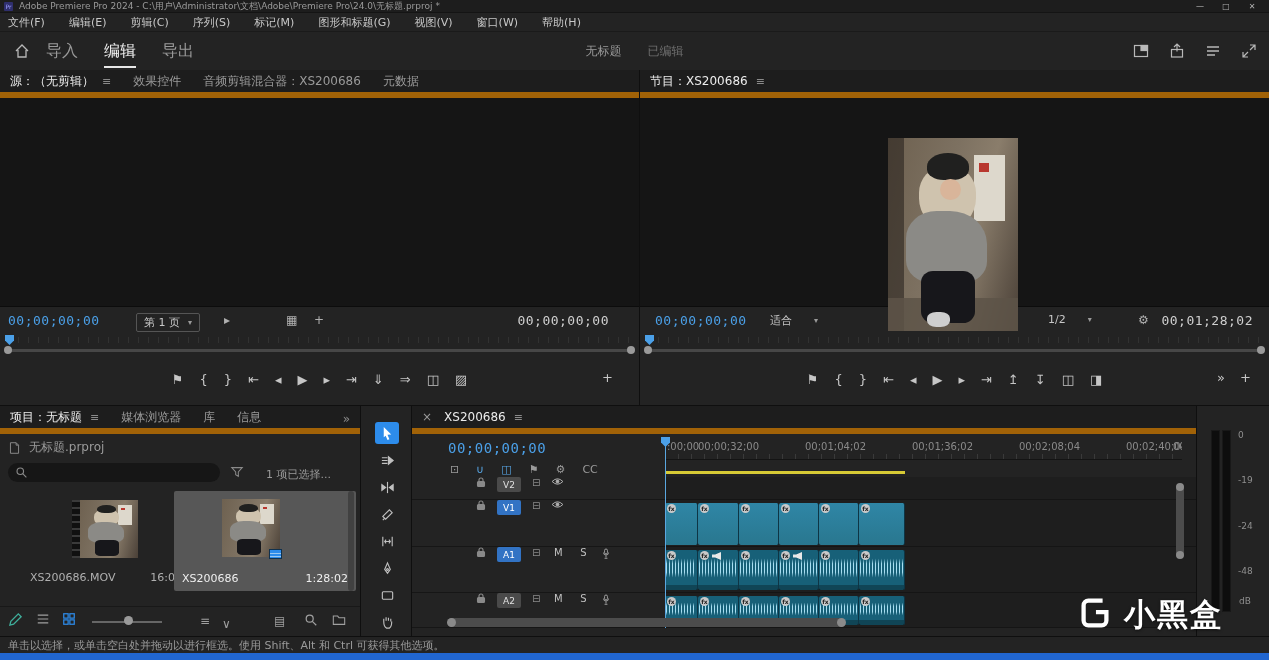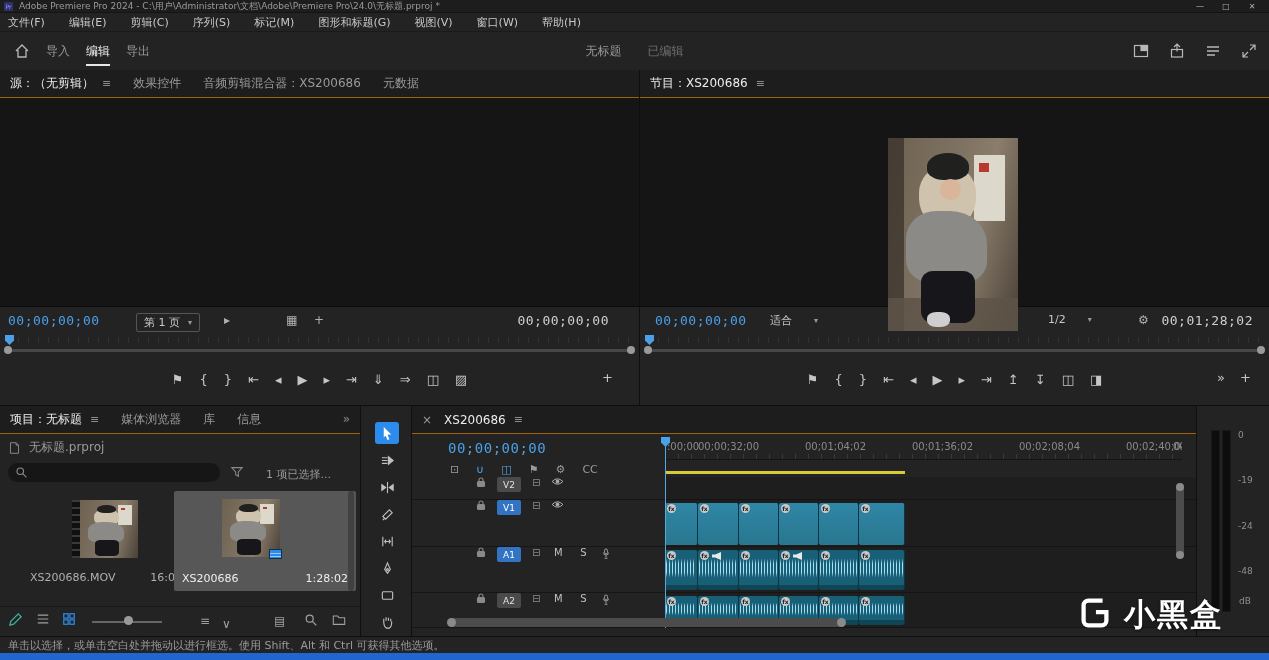--- a/index.html
+++ b/index.html
@@ -15,29 +15,29 @@
 .title{flex:1;white-space:nowrap;overflow:hidden}
 .wctrls{display:flex;margin-right:4px}
 .wc{width:26px;text-align:center;font-size:8px;color:#b0b0b0}
 
 
 .menubar{position:absolute;left:0;top:13px;width:100%;height:19px;background:#232323;display:flex;align-items:center;gap:24px;padding-left:8px;font-size:11px;color:#c8c8c8;border-bottom:1px solid #1a1a1a}
 
 
 .wsbar{position:absolute;left:0;top:32px;width:100%;height:38px;background:#232323;display:flex;align-items:center}
 .homeicon{margin:0 16px 0 14px}
-.wstabs{display:flex;gap:16px;font-size:12px;color:#9a9a9a}
+.wstabs{display:flex;gap:26px;font-size:16px;color:#9a9a9a}
 .ws-tab.active{color:#f0f0f0;position:relative}
 .ws-tab.active::after{content:"";position:absolute;left:0;right:0;bottom:-6px;height:2px;background:#e8e8e8}
 .doccenter{position:absolute;left:0;right:0;top:0;height:100%;display:flex;align-items:center;justify-content:center;gap:26px;font-size:12px;color:#9a9a9a;pointer-events:none}
 .docstatus{color:#6f6f6f}
 .wsicons{position:absolute;right:12px;top:0;height:100%;display:flex;align-items:center;gap:20px}
 
 
-.tabsrow{position:absolute;left:0;top:0;width:100%;height:28px;background:#1d1d1d;display:flex;align-items:center;gap:22px;padding:0 10px;font-size:12px;color:#9a9a9a;white-space:nowrap;overflow:hidden;border-bottom:1px solid #a16207}
+.tabsrow{position:absolute;left:0;top:0;width:100%;height:28px;background:#1d1d1d;display:flex;align-items:center;gap:22px;padding:0 10px;font-size:12px;color:#9a9a9a;white-space:nowrap;overflow:hidden;border-bottom:6px solid #a16207}
 .ptab{color:#9a9a9a}
 .ptab.active{color:#ececec}
 .pmenu{font-size:11px;color:#8a8a8a;margin-left:-14px}
 .tab-overflow{position:absolute;right:10px;top:6px;color:#8a8a8a;font-size:12px}
 .tclose{color:#9a9a9a;font-size:12px}
 
 
 .source-panel{left:0;top:70px;width:640px;height:335px;border-right:1px solid #0f0f0f}
 .program-panel{left:640px;top:70px;width:629px;height:335px}
 .viewer{position:absolute;left:0;top:28px;width:100%;height:209px;background:#151515;border-bottom:1px solid #0c0c0c}

